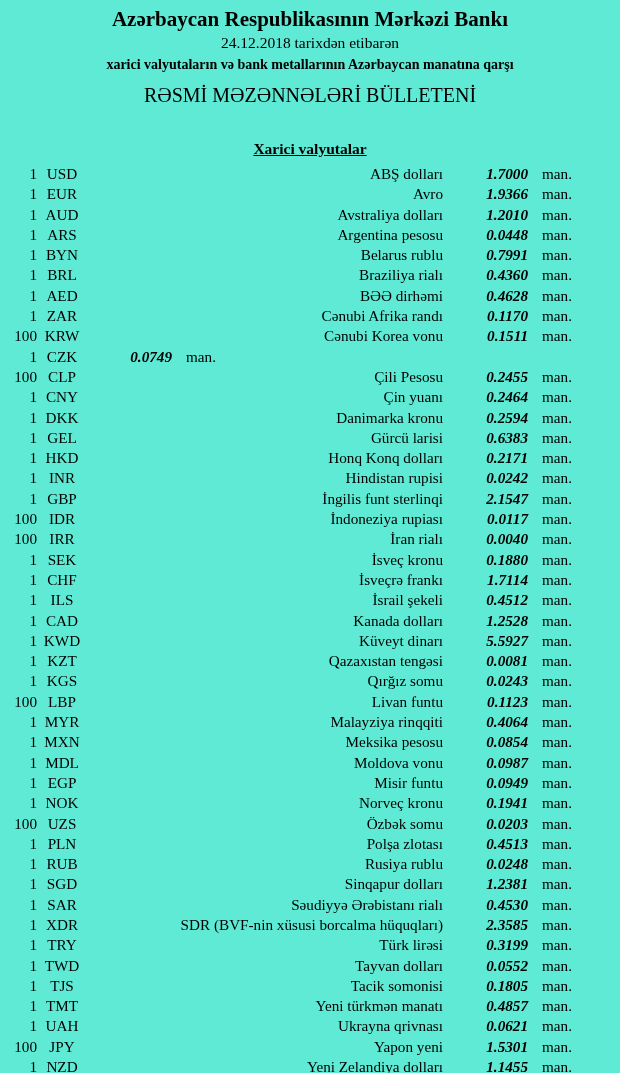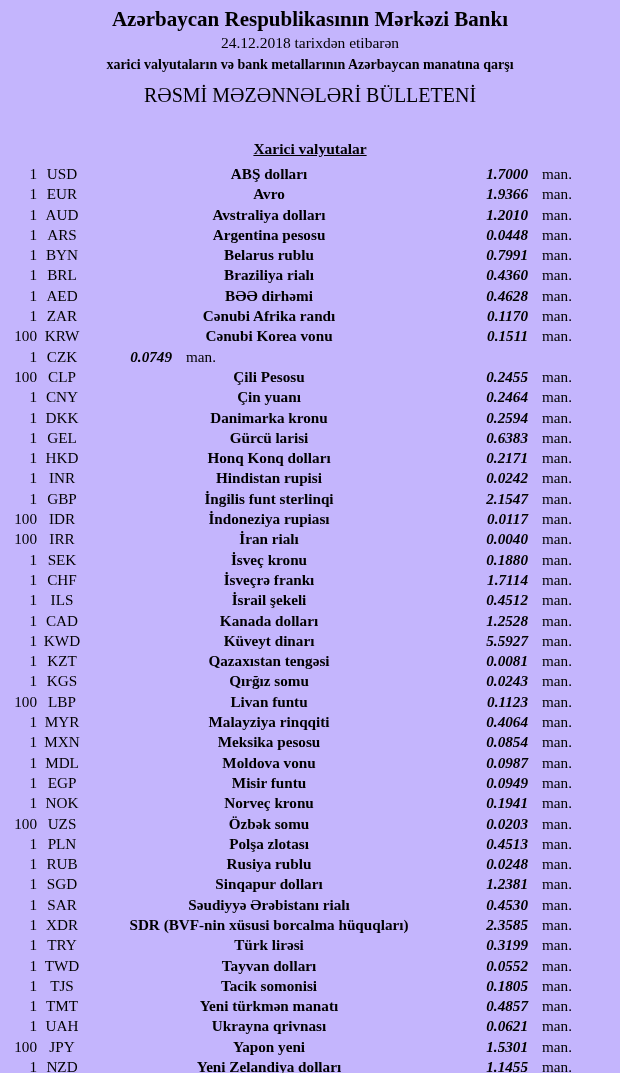--- a/index.html
+++ b/index.html
@@ -4,21 +4,21 @@
 <style>
   html, body {
     margin: 0;
     padding: 0;
     background: #ffffff;
   }
   .page {
     position: relative;
     width: 620px;
     height: 1073px;
-    background: #c4b5fd;
+    background: #5eead4;
     color: #000000;
     font-family: "Liberation Serif", "DejaVu Serif", serif;
     overflow: hidden;
     box-sizing: border-box;
   }
   .header {
     text-align: center;
     padding-top: 6px;
   }
   .header .title {
@@ -70,25 +70,24 @@
     text-align: right;
     flex: 0 0 auto;
   }
   .col-code {
     width: 50px;
     text-align: center;
     flex: 0 0 auto;
   }
   .col-name {
     flex: 1 1 auto;
-    text-align: center;
+    text-align: right;
     padding-left: 8px;
     white-space: nowrap;
     overflow: hidden;
-    font-weight: bold;
   }
   .col-rate {
     width: 85px;
     text-align: right;
     font-weight: bold;
     font-style: italic;
     flex: 0 0 auto;
   }
   .col-unit {
     width: 38px;

